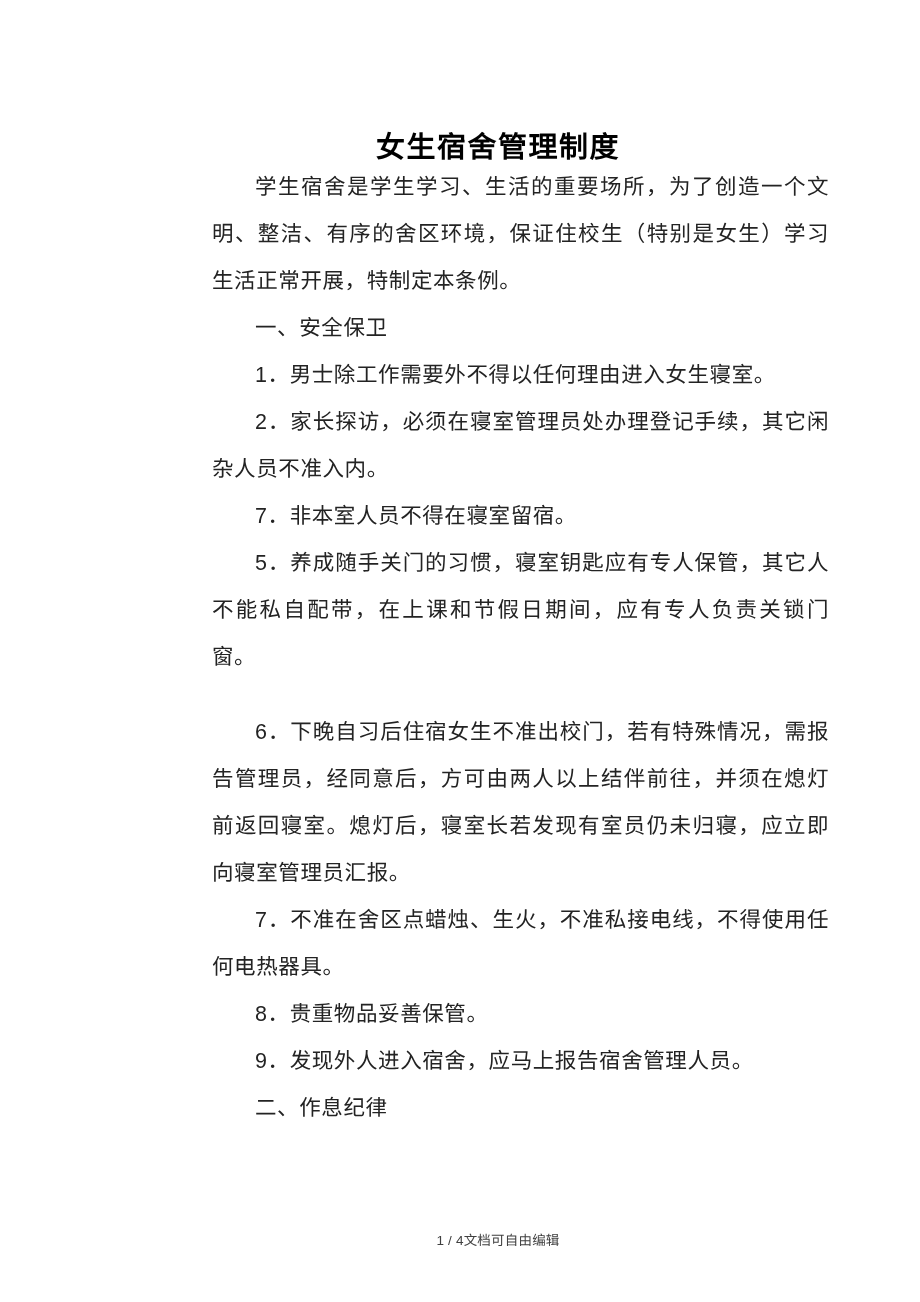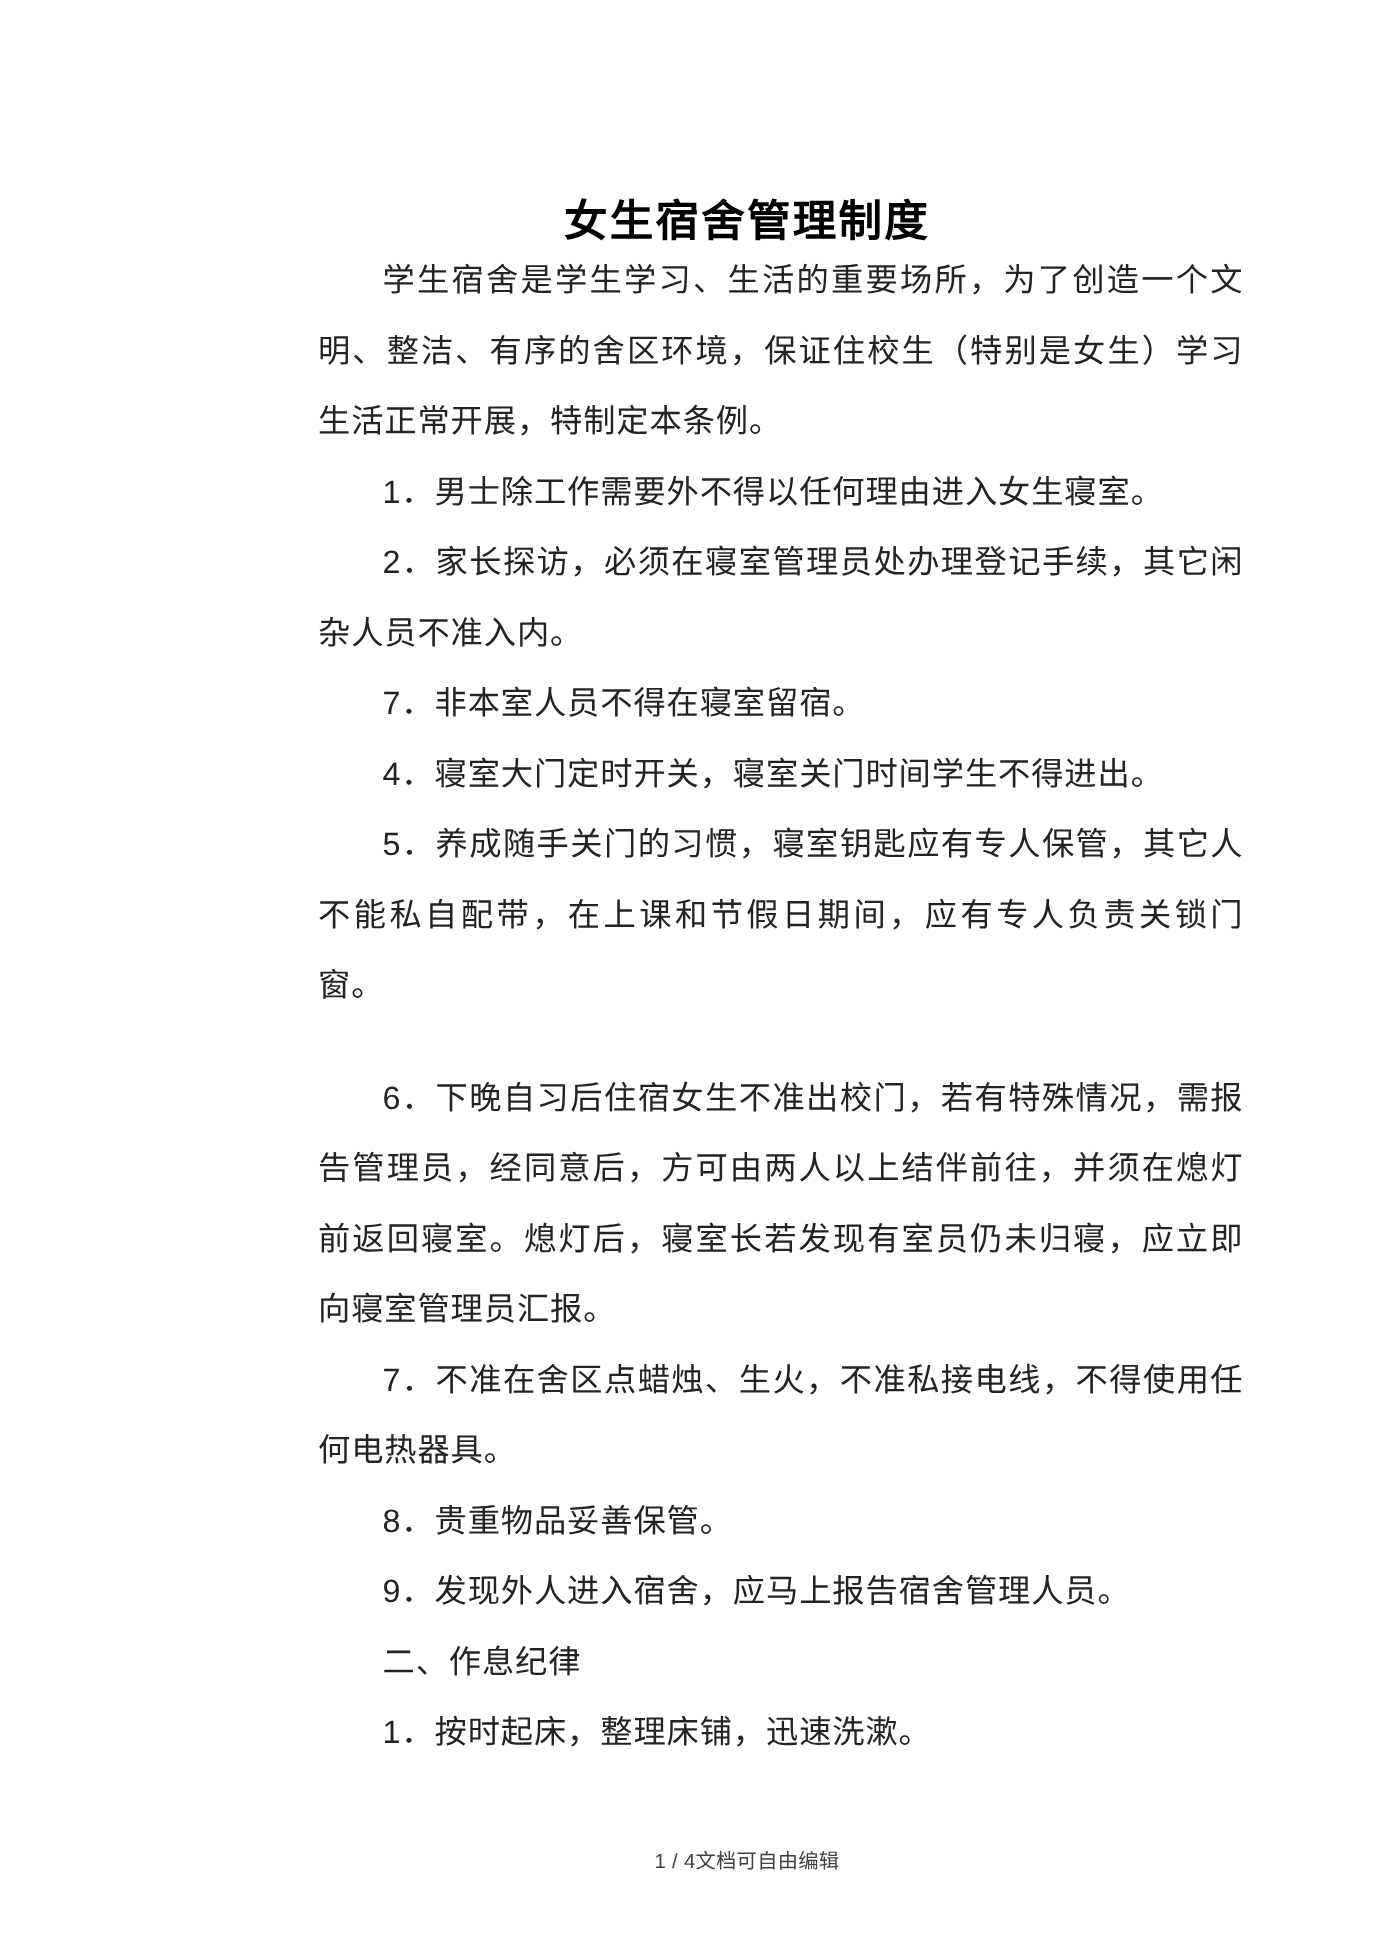--- a/index.html
+++ b/index.html
@@ -90,28 +90,27 @@
 </style>
 </head>
 <body>
 
 <div class="page">
 
   <h1 class="doc-title">女生宿舍管理制度</h1>
 
   <div class="body-block">
       <p class="para">学生宿舍是学生学习、生活的重要场所，为了创造一个文明、整洁、有序的舍区环境，保证住校生（特别是女生）学习生活正常开展，特制定本条例。</p>
+      <p class="para short">一、安全保卫</p>
       <p class="para short">1．男士除工作需要外不得以任何理由进入女生寝室。</p>
       <p class="para">2．家长探访，必须在寝室管理员处办理登记手续，其它闲杂人员不准入内。</p>
       <p class="para short">7．非本室人员不得在寝室留宿。</p>
-      <p class="para short">4．寝室大门定时开关，寝室关门时间学生不得进出。</p>
       <p class="para">5．养成随手关门的习惯，寝室钥匙应有专人保管，其它人不能私自配带，在上课和节假日期间，应有专人负责关锁门窗。</p>
       <p class="para gap-before">6．下晚自习后住宿女生不准出校门，若有特殊情况，需报告管理员，经同意后，方可由两人以上结伴前往，并须在熄灯前返回寝室。熄灯后，寝室长若发现有室员仍未归寝，应立即向寝室管理员汇报。</p>
       <p class="para">7．不准在舍区点蜡烛、生火，不准私接电线，不得使用任何电热器具。</p>
       <p class="para short">8．贵重物品妥善保管。</p>
       <p class="para short">9．发现外人进入宿舍，应马上报告宿舍管理人员。</p>
       <p class="para short">二、作息纪律</p>
-      <p class="para short">1．按时起床，整理床铺，迅速洗漱。</p>
     </div>
 
   <div class="page-footer">1 / 4文档可自由编辑</div>
 
 </div>
 
 </body></html>

